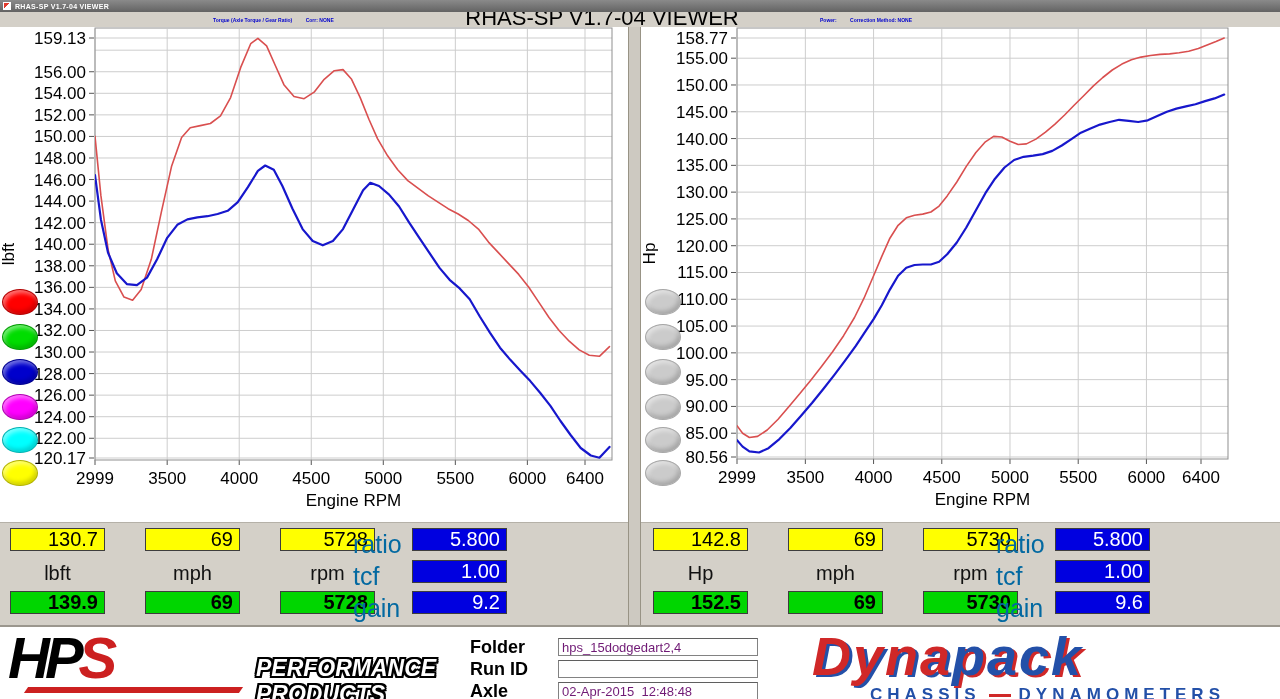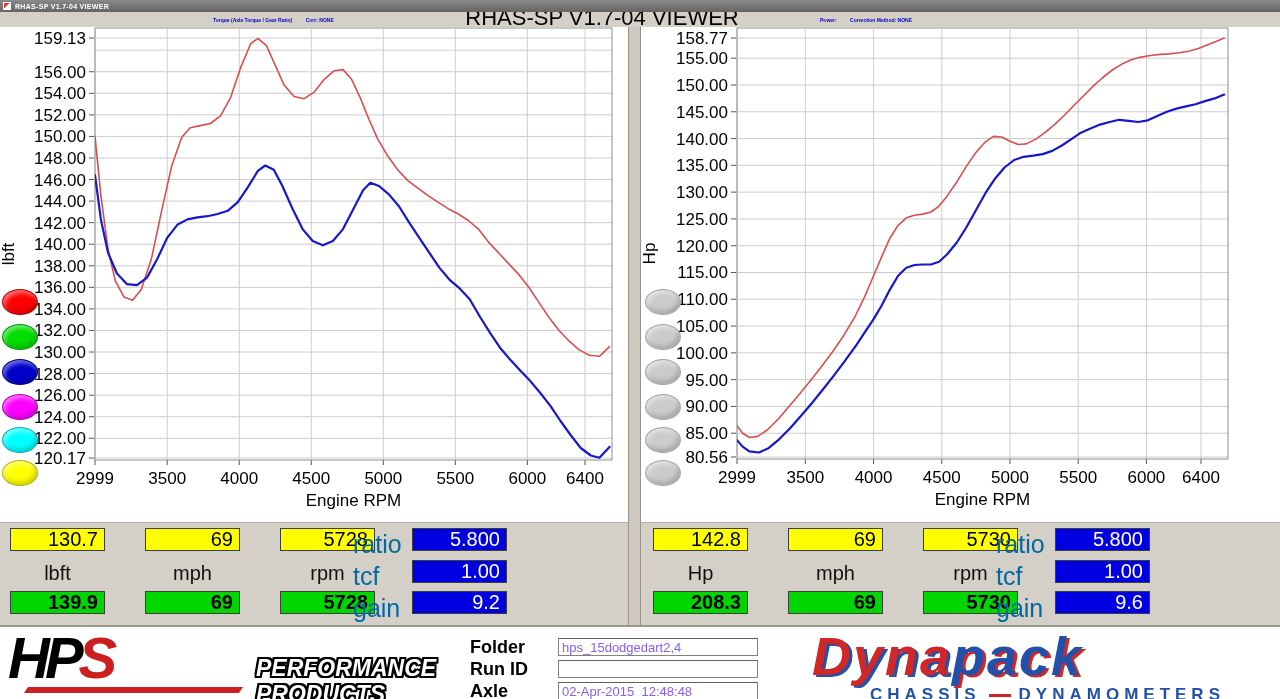--- a/index.html
+++ b/index.html
@@ -58,21 +58,21 @@
 
   .perf{position:absolute;left:256px;top:8px;width:210px;margin-top:20px;}
   .perf-line{font-style:italic;font-weight:bold;color:#fff;font-size:23px;line-height:26px;white-space:nowrap;
     text-shadow:-2px -2px 0 #000,2px -2px 0 #000,-2px 2px 0 #000,2px 2px 0 #000,-2px 0 0 #000,2px 0 0 #000,0 -2px 0 #000,0 2px 0 #000;}
   .perf-bar{position:absolute;left:0;top:57px;width:205px;height:2px;background:#000;}
 
   .frow{position:absolute;left:470px;display:flex;align-items:center;height:20px;}
   .frow1{top:10px;} .frow2{top:32px;} .frow3{top:54px;}
   .flabel{width:88px;text-align:left;font-weight:bold;font-size:18px;padding-right:6px;color:#000;}
   .finput{width:200px;height:18px;border:1px solid #828282;border-top-color:#5f5f5f;background:#fff;
-    font-family:"Liberation Sans",sans-serif;font-size:13px;padding:0 3px;color:#8b5cf6;}
+    font-family:"Liberation Sans",sans-serif;font-size:13px;padding:0 3px;color:#701a75;}
 
   .dynapack{position:absolute;left:812px;top:2px;width:420px;height:70px;}
   .dyna-text{font-style:italic;font-weight:bold;font-size:54px;line-height:54px;letter-spacing:2px;
     transform:skewX(-12deg) scaleX(1.18);transform-origin:left bottom;white-space:nowrap;}
   .dyna-red{color:#d02828;text-shadow:3px 2px 0 #2350a8;}
   .dyna-blue{color:#2350a8;text-shadow:3px 2px 0 #d02828;}
   .dyna-sub{position:absolute;left:58px;top:56px;width:355px;display:flex;align-items:center;}
   .dyna-sub span{color:#2350a8;font-weight:bold;font-size:17px;letter-spacing:5px;white-space:nowrap;}
   .dyna-line{flex:1;height:3px;background:#d02828;margin:0 8px;}
 </style>
@@ -323,21 +323,21 @@
     <div class="rbox blue" style="left:412px;top:37px">1.00</div>
     <div class="rbox blue" style="left:412px;top:68px">9.2</div>
   </div>
   <div class="rhalf rhalf-right">
     <div class="rbox yellow" style="left:10px;top:5px">142.8</div>
     <div class="rbox yellow" style="left:145px;top:5px">69</div>
     <div class="rbox yellow" style="left:280px;top:5px">5730</div>
     <div class="rlabel" style="left:10px;top:39px">Hp</div>
     <div class="rlabel" style="left:145px;top:39px">mph</div>
     <div class="rlabel" style="left:280px;top:39px">rpm</div>
-    <div class="rbox green" style="left:10px;top:68px">208.3</div>
+    <div class="rbox green" style="left:10px;top:68px">152.5</div>
     <div class="rbox green" style="left:145px;top:68px">69</div>
     <div class="rbox green" style="left:280px;top:68px">5730</div>
     <div class="sidelabel" style="top:7px">ratio</div>
     <div class="sidelabel" style="top:39px">tcf</div>
     <div class="sidelabel" style="top:71px">gain</div>
     <div class="rbox blue" style="left:412px;top:5px">5.800</div>
     <div class="rbox blue" style="left:412px;top:37px">1.00</div>
     <div class="rbox blue" style="left:412px;top:68px">9.6</div>
   </div>
 </div>

